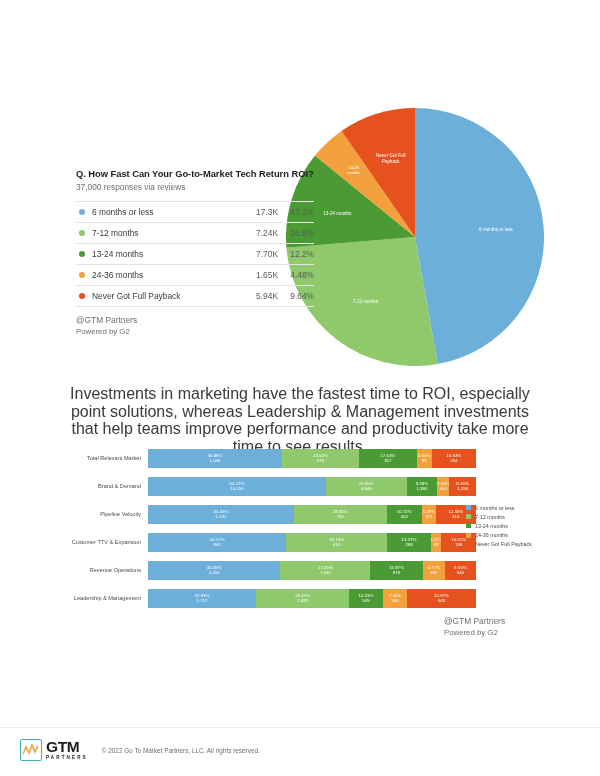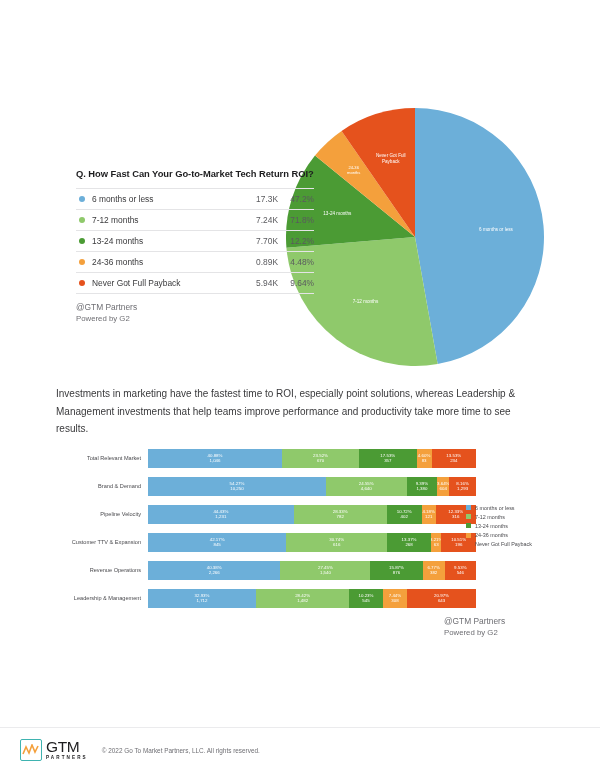--- a/index.html
+++ b/index.html
@@ -40,22 +40,22 @@
   }
   .dot{width:6px;height:6px;border-radius:50%;flex:0 0 auto;margin-right:7px;margin-left:3px;}
   .lg-label{flex:1 1 auto;}
   .lg-val{width:34px;text-align:right;color:#5a5a5e;}
   .lg-pct{width:36px;text-align:right;color:#5a5a5e;}
   .credit{margin-top:7px;font-size:8.4px;color:#6e6e73;line-height:12px;}
   .credit .c2{font-size:7.8px;}
 
   
   .midpara{
-    position:absolute;left:56px;top:385px;width:488px;text-align:left;
-    font-size:10px;line-height:17.5px;color:#3a3a3c;
+    position:absolute;left:56px;top:385px;width:488px;text-align:center;
+    font-size:16px;line-height:17.5px;color:#3a3a3c;
   }
 
   
   .bars{position:absolute;left:56px;top:444px;width:420px;height:168px;}
   .bar-row{display:flex;align-items:center;height:28px;}
   .bar-cat{
     width:85px;flex:0 0 85px;text-align:right;padding-right:7px;
     font-size:5.6px;color:#4a4a4e;line-height:7px;
   }
   .bar-track{flex:1 1 auto;height:19px;display:flex;overflow:hidden;}
@@ -78,21 +78,21 @@
   
   .footer-rule{position:absolute;left:0;top:727px;width:600px;height:1px;background:#ebebed;}
   .footer{position:absolute;left:20px;top:739px;display:flex;align-items:center;}
   .logo{display:flex;align-items:center;}
   .logo-mark{
     width:22px;height:22px;border:1.6px solid #3fb3b0;border-radius:2px;
     position:relative;margin-right:4px;box-sizing:border-box;
   }
   .logo-mark svg{position:absolute;left:1px;top:4px;}
   .logo-txt{line-height:1;}
-  .logo-gtm{font-size:15.5px;font-weight:normal;letter-spacing:-.4px;color:#1d1d1f;}
+  .logo-gtm{font-size:15.5px;font-weight:bold;letter-spacing:-.4px;color:#1d1d1f;}
   .logo-partners{font-size:4.6px;letter-spacing:2.1px;color:#1d1d1f;margin-top:1px;font-weight:bold;}
   .copyright{margin-left:14px;font-size:6.4px;color:#6e6e73;}
 </style>
 </head>
 <body>
 
 <div class="page">
 
 
   <div class="pie-wrap">
@@ -109,43 +109,44 @@
           <text class="slice-label" x="79.43993335288184" y="193.40972515026908"><tspan x="79.43993335288184" dy="1.6">7-12 months</tspan></text>
           <text class="slice-label" x="51.373994220344315" y="104.93724606997651"><tspan x="51.373994220344315" dy="1.6">13-24 months</tspan></text>
           <text class="slice-label sm" x="67.69335906245846" y="62.7007860004709"><tspan x="67.69335906245846" dy="-2">24-36</tspan><tspan x="67.69335906245846" dy="5.4">months</tspan></text>
           <text class="slice-label" x="104.76663000144781" y="51.42708798483024"><tspan x="104.76663000144781" dy="-2">Never Got Full</tspan><tspan x="104.76663000144781" dy="5.4">Payback</tspan></text>
         </g>
     </svg>
   </div>
 
   <div class="qbox">
     <div class="qtitle">Q. How Fast Can Your Go-to-Market Tech Return ROI?</div>
+    <div class="qsub">37,000 responses via reviews</div>
     <div class="legend-table" id="legend-table">
         <div class="legend-row">
           <span class="dot" style="background:#6CAFD9"></span>
           <span class="lg-label">6 months or less</span>
           <span class="lg-val">17.3K</span>
           <span class="lg-pct">47.2%</span>
         </div>
         <div class="legend-row">
           <span class="dot" style="background:#8FC96B"></span>
           <span class="lg-label">7-12 months</span>
           <span class="lg-val">7.24K</span>
-          <span class="lg-pct">71.8%</span>
+          <span class="lg-pct">26.5%</span>
         </div>
         <div class="legend-row">
           <span class="dot" style="background:#4B9B34"></span>
           <span class="lg-label">13-24 months</span>
           <span class="lg-val">7.70K</span>
           <span class="lg-pct">12.2%</span>
         </div>
         <div class="legend-row">
           <span class="dot" style="background:#F4A03C"></span>
           <span class="lg-label">24-36 months</span>
-          <span class="lg-val">0.89K</span>
+          <span class="lg-val">1.65K</span>
           <span class="lg-pct">4.48%</span>
         </div>
         <div class="legend-row">
           <span class="dot" style="background:#E5521D"></span>
           <span class="lg-label">Never Got Full Payback</span>
           <span class="lg-val">5.94K</span>
           <span class="lg-pct">9.64%</span>
         </div>
       </div>
     <div class="credit">

